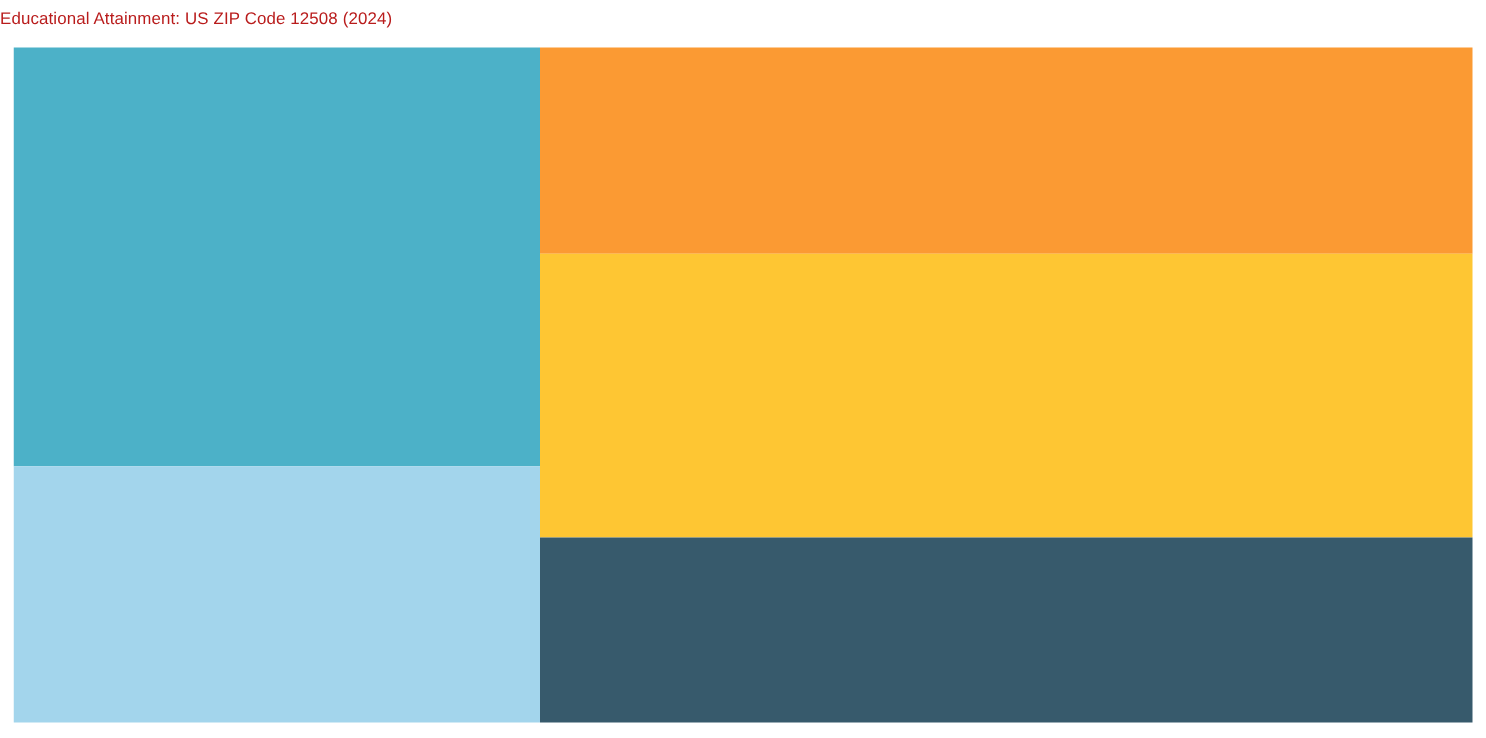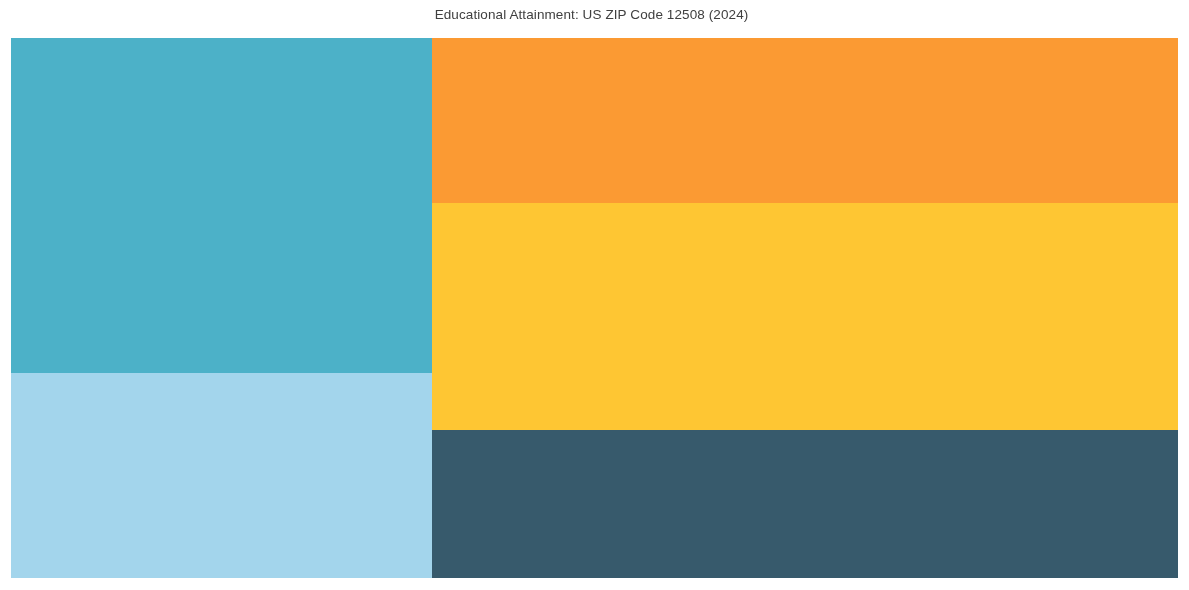--- a/index.html
+++ b/index.html
@@ -20,23 +20,23 @@
     width: 1189px;
     height: 590px;
     background: #ffffff;
   }
 
   #chart-title {
     position: absolute;
     left: 0;
     top: 7px;
     width: 1183px;
-    text-align: center;
+    text-align: left;
     font-size: 13.5px;
-    color: #404040;
+    color: #b91c1c;
     letter-spacing: 0.1px;
     white-space: nowrap;
   }
 
   
   #treemap {
     position: absolute;
     left: 11px;
     top: 38px;
     width: 1167px;

